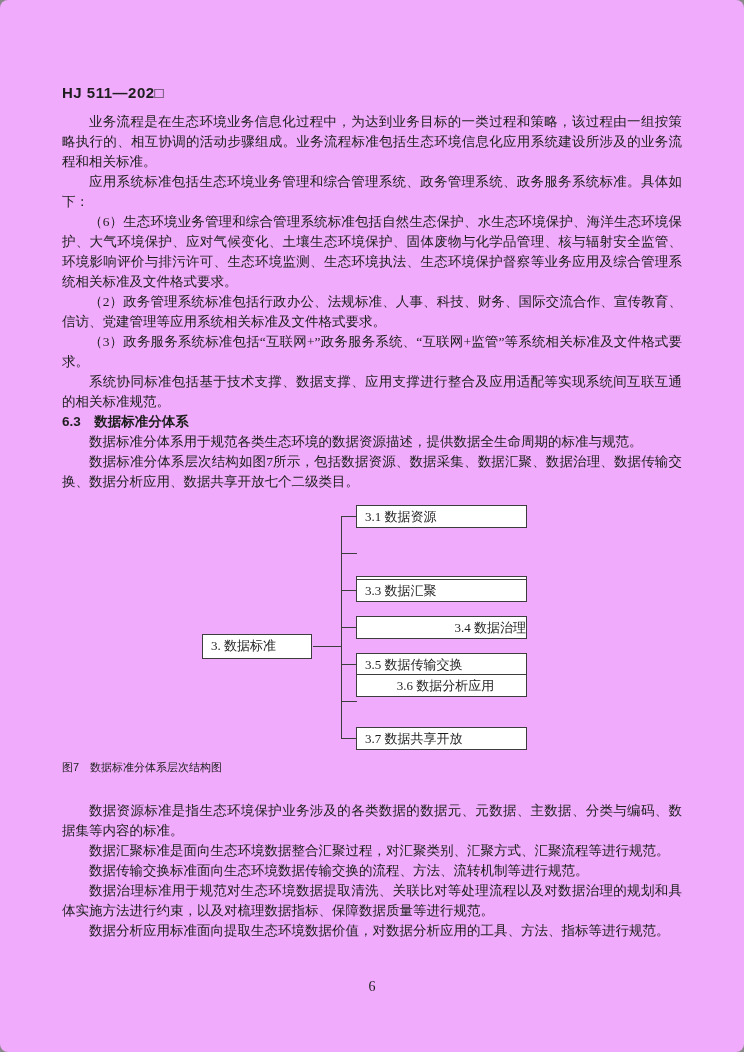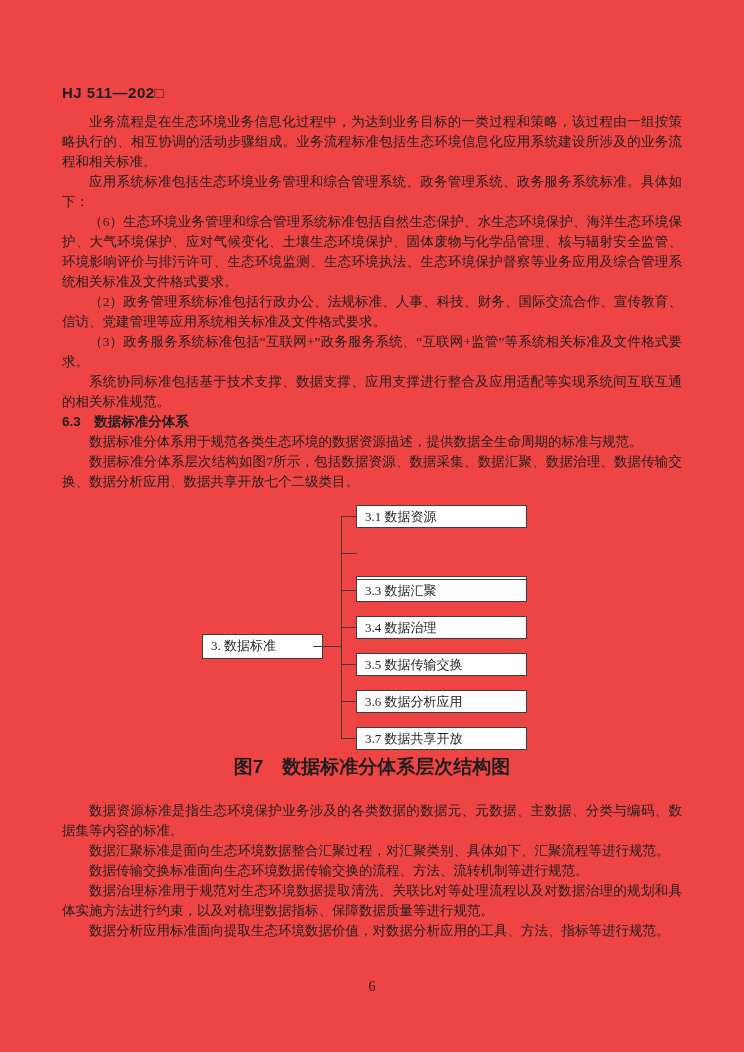--- a/index.html
+++ b/index.html
@@ -1,23 +1,24 @@
 <!DOCTYPE html>
 <html><head>
 <meta charset="utf-8">
 <style>
   html,body{margin:0;padding:0;background:#888;}
   .page{
     position:relative;
     width:744px;height:1052px;
     margin:0 auto;
-    background:#ef4444;
+    background:#f0abfc;
     font-family:"Liberation Serif","DejaVu Serif",serif;
     color:#1e1e1e;
     overflow:hidden;
+    border-radius:8px;
   }
   .content{
     position:absolute;
     left:62px;top:84px;width:620px;
   }
   .doc-header{
     font-family:"Liberation Sans","DejaVu Sans",sans-serif;
     font-weight:bold;
     font-size:15px;line-height:18px;
     letter-spacing:.5px;
@@ -46,46 +47,45 @@
   .nbox{
     position:absolute;
     box-sizing:border-box;
     border:1.5px solid #3d3d3d;
     background:#fff;
     font-size:13px;
     line-height:20px;
     padding:1px 0 12px 8px;
     white-space:nowrap;
   }
-  .root-box{left:140px;top:129px;width:121px;height:25px;}
+  .root-box{left:140px;top:129px;width:110px;height:25px;}
   .child-box{left:294px;width:171px;height:23px;}
-  .cb0{top:0;} .cb1{top:37px;margin-top:34px;} .cb2{top:74px;} .cb3{top:111px;}
-  .cb4{top:148px;} .cb5{top:185px;} .cb6{top:222px;}
+  .cb0{top:0;} .cb1{top:37px;margin-top:34px;} .cb2{top:74px;} .cb3{top:111px;text-align:right;}
+  .cb4{top:148px;} .cb5{top:169px;text-align:center;} .cb6{top:222px;}
   .line{position:absolute;background:transparent;}
   .trunk{
     left:279px;top:11px;height:223px;width:0;
     border-left:1.5px solid #3d3d3d;
   }
   .stub{
     left:279px;width:16px;height:0;
     border-top:1.5px solid #3d3d3d;
   }
   .st0{top:10.5px;} .st1{top:47.5px;} .st2{top:84.5px;} .st3{top:121.5px;}
   .st4{top:158.5px;} .st5{top:195.5px;} .st6{top:232.5px;}
   .root-stub{
     left:251px;width:29px;height:0;top:141px;
     border-top:1.5px solid #3d3d3d;
   }
   .fig-caption{
     margin-top:6px;
     margin-bottom:24px;
-    text-align:center;
     font-family:"Liberation Sans","DejaVu Sans",sans-serif;
-    font-weight:bold;
-    font-size:19px;
+    font-weight:normal;
+    font-size:11px;
     line-height:20px;
   }
   .page-number{
     position:absolute;
     left:0;right:0;top:978px;
     text-align:center;
     font-size:14px;
     line-height:18px;
   }
 </style>
@@ -128,21 +128,21 @@
         <div class="nbox child-box cb2">3.3 数据汇聚</div>
         <div class="nbox child-box cb3">3.4 数据治理</div>
         <div class="nbox child-box cb4">3.5 数据传输交换</div>
         <div class="nbox child-box cb5">3.6 数据分析应用</div>
         <div class="nbox child-box cb6">3.7 数据共享开放</div>
       </div>
       <div class="fig-caption">图7　数据标准分体系层次结构图</div>
     </div>
 
     <p class="para">数据资源标准是指生态环境保护业务涉及的各类数据的数据元、元数据、主数据、分类与编码、数据集等内容的标准。</p>
-    <p class="para">数据汇聚标准是面向生态环境数据整合汇聚过程，对汇聚类别、具体如下、汇聚流程等进行规范。</p>
+    <p class="para">数据汇聚标准是面向生态环境数据整合汇聚过程，对汇聚类别、汇聚方式、汇聚流程等进行规范。</p>
     <p class="para">数据传输交换标准面向生态环境数据传输交换的流程、方法、流转机制等进行规范。</p>
     <p class="para">数据治理标准用于规范对生态环境数据提取清洗、关联比对等处理流程以及对数据治理的规划和具体实施方法进行约束，以及对梳理数据指标、保障数据质量等进行规范。</p>
     <p class="para">数据分析应用标准面向提取生态环境数据价值，对数据分析应用的工具、方法、指标等进行规范。</p>
 
   </div>
 
   <div class="page-number">6</div>
 </div>
 
 </body></html>

